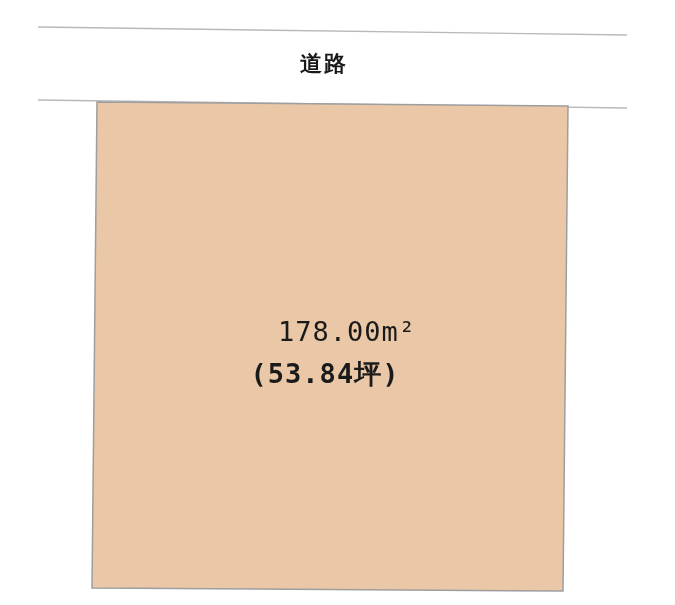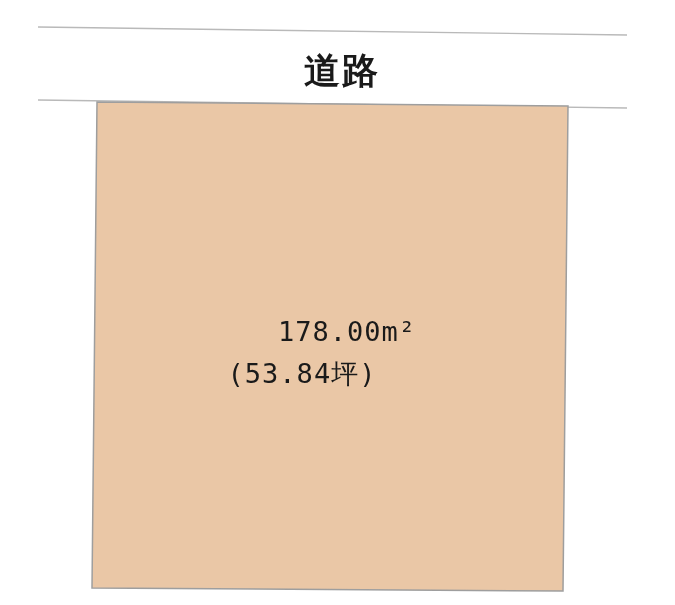--- a/index.html
+++ b/index.html
@@ -32,40 +32,41 @@
     stroke-width: 1.5;
   }
   .label {
     position: absolute;
     white-space: nowrap;
     color: #1a1a1a;
     line-height: 1;
     transform: translateX(-50%);
   }
   .road-label {
-    left: 342px;
+    left: 324px;
     top: 53px;
-    font-size: 36px;
+    font-size: 22px;
     font-weight: 600;
     letter-spacing: 2px;
   }
   .area-label {
     font-family: "DejaVu Sans Mono", "Liberation Mono", monospace;
     font-size: 27px;
     font-weight: 500;
     letter-spacing: 1px;
   }
   .area-m2 {
     left: 327px;
     top: 318px;
     margin-left: 20px;
   }
   .area-tsubo {
-    left: 302px;
+    left: 325px;
     top: 360px;
+    font-weight: bold;
   }
 </style>
 </head>
 <body>
 
 <div class="stage">
 
   <svg class="diagram-svg" viewBox="0 0 675 605">
 
     <line x1="38" y1="27" x2="627" y2="35" class="road-edge"></line>

